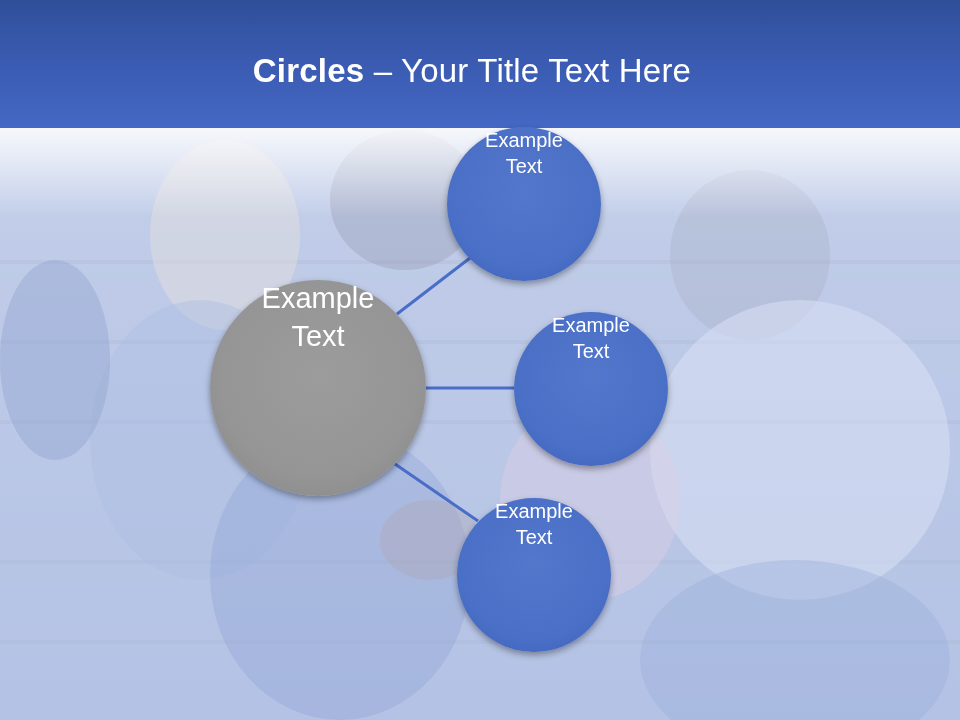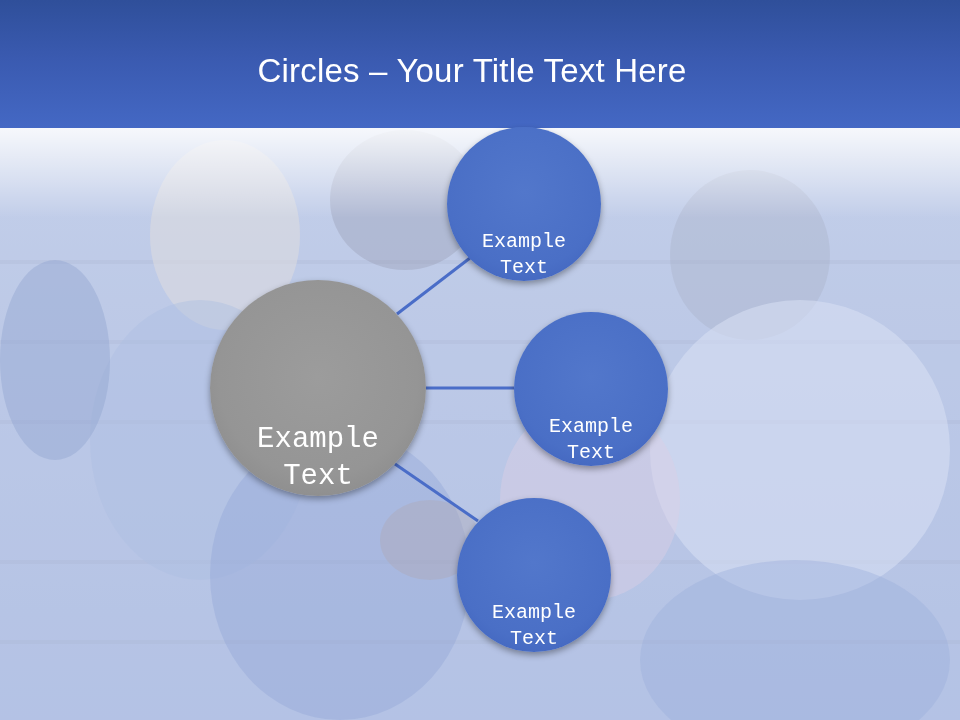--- a/index.html
+++ b/index.html
@@ -10,26 +10,26 @@
     
     .photo { position:absolute; inset:0; overflow:hidden; }
     .blob { position:absolute; border-radius:50%; }
     .stairs { position:absolute; left:0; right:0; height:4px; background:rgba(150,160,190,0.25); }
     .header { position:absolute; left:0; top:0; width:960px; height:128px;
       background: linear-gradient(180deg, #2f4f9a 0%, #3a5ab0 45%, #4468c4 100%); }
     .fade { position:absolute; left:0; top:128px; width:960px; height:90px;
       background: linear-gradient(180deg, rgba(255,255,255,0.85) 0%, rgba(255,255,255,0.35) 60%, rgba(255,255,255,0) 100%); }
     .title { position:absolute; left:0; top:52px; width:944px; text-align:center;
       color:#ffffff; font-size:33px; letter-spacing:0.2px; white-space:nowrap; }
-    .title b { font-weight:normal;margin-top:20px; }
+    .title b { font-weight:bold;margin-top:20px; }
     .wash { position:absolute; left:0; top:128px; width:960px; height:592px;
       background: rgba(200,212,238,0.35); }
     svg.lines { position:absolute; left:0; top:0; }
-    .circle { position:absolute; border-radius:50%; display:flex; align-items:flex-end;
-      justify-content:center; text-align:center; color:#ffffff; line-height:1.3;font-family:Liberation Mono, monospace; }
+    .circle { position:absolute; border-radius:50%; display:flex; align-items:flex-start;
+      justify-content:center; text-align:center; color:#ffffff; line-height:1.3; }
     .circle.center { background: radial-gradient(circle at 50% 45%, #9c9c9c 0%, #959595 62%, #8a8a8a 86%, #b9b9b9 97%, #7a7a7a 100%);
       box-shadow: 0 3px 6px rgba(0,0,0,0.35); font-size:29px; }
     .circle.sat { background: radial-gradient(circle at 50% 42%, #5277cb 0%, #4a6fc6 65%, #4265be 86%, #7b97d9 97%, #3a5aa8 100%);
       box-shadow: 0 3px 6px rgba(0,0,0,0.35); font-size:20px; }
   </style>
 </head>
 <body>
 
 <div class="slide">
 

